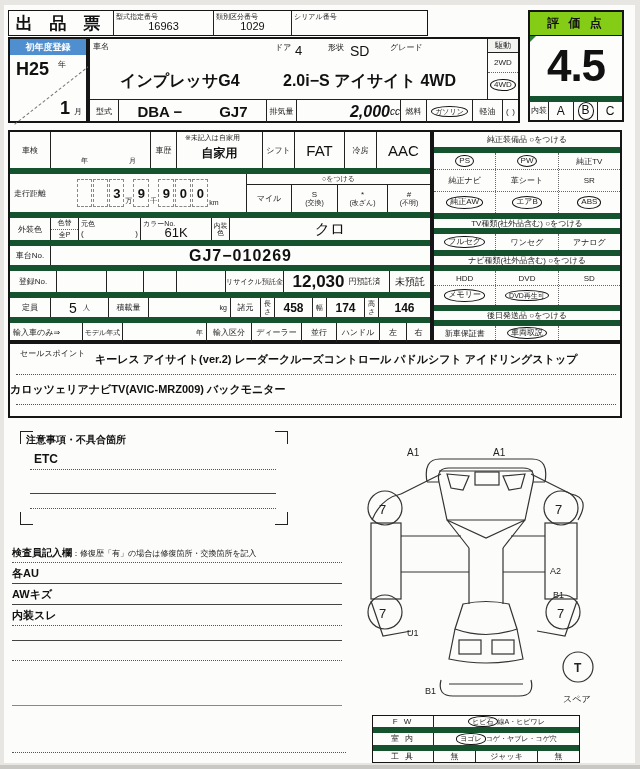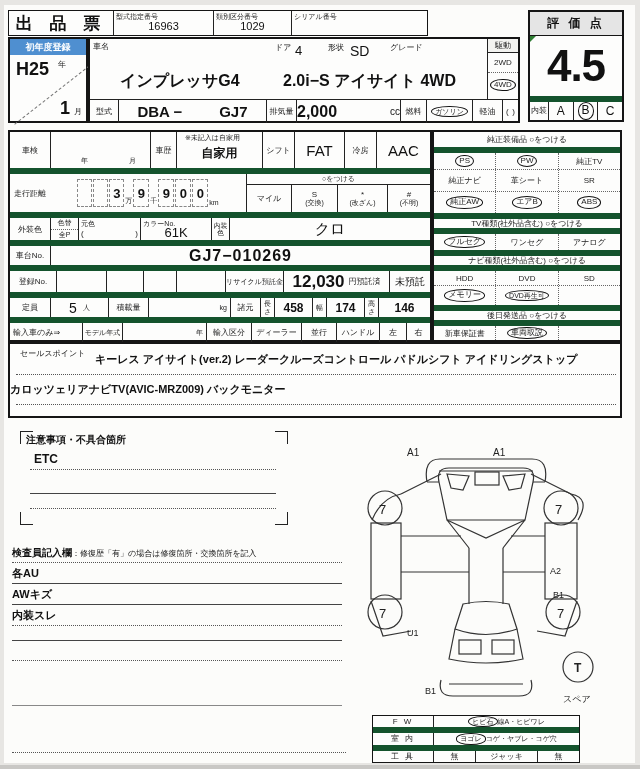--- a/index.html
+++ b/index.html
@@ -42,21 +42,21 @@
       <span class="lbl7 abs" style="left:2px;top:1px;">類別区分番号</span>
       <span style="font-size:11px;margin-top:6px;">1029</span>
     </div>
     <div class="cell bl tl" style="flex:1;position:relative;">
       <span class="lbl7 abs" style="left:2px;top:1px;">シリアル番号</span>
       <span></span>
     </div>
   </div>
 
   <div class="abs bx" style="left:528px;top:10px;width:96px;height:112px;">
-    <div class="cell" style="height:24px;background:#e5e5e5;border-bottom:1.5px solid #151515;font-size:12px;font-weight:bold;letter-spacing:3px;">評 価 点</div>
+    <div class="cell" style="height:24px;background:#84cc16;border-bottom:1.5px solid #151515;font-size:12px;font-weight:bold;letter-spacing:3px;">評 価 点</div>
     <div class="cell" style="height:60px;position:relative;">
       <span class="abs" style="left:0;top:0;width:0;height:0;border-top:6px solid #2e7d32;border-right:6px solid transparent;"></span>
       <span style="font-size:44px;font-weight:bold;letter-spacing:-1px;">4.5</span>
     </div>
     <div class="row bt" style="height:24px;">
       <div class="cell stack lbl" style="width:18px;">内装</div>
       <div class="cell bl" style="flex:1;font-size:12px;">A</div>
       <div class="cell bl" style="flex:1;">
           <span class="cr2" style="font-size:12px;">B</span>
         </div>
@@ -94,21 +94,21 @@
           </div>
       </div>
     </div>
     <div class="row" style="height:23px;">
       <div class="cell lbl" style="width:28px;">型式</div>
       <div class="cell bl" style="width:148px;justify-content:space-around;">
         <span class="v" style="font-size:15px;">DBA −</span>
         <span class="v" style="font-size:15px;">GJ7</span>
       </div>
       <div class="cell bl lbl" style="width:30px;">排気量</div>
-      <div class="cell bl" style="width:104px;justify-content:space-between;">
+      <div class="cell bl" style="width:104px;justify-content:flex-end;font-style:italic;">
         <span class="v" style="font-size:16px;">2,000</span>
         <span style="font-size:10px;">cc</span>
       </div>
       <div class="cell bl lbl" style="width:26px;">燃料</div>
       <div class="cell bl" style="width:46px;">
           <span class="cr2 lbl7">ガソリン</span>
         </div>
       <div class="cell bl lbl" style="width:30px;">軽油</div>
       <div class="cell bl lbl" style="flex:1;justify-content:space-between;padding:0 3px;">
         <span>(</span>

